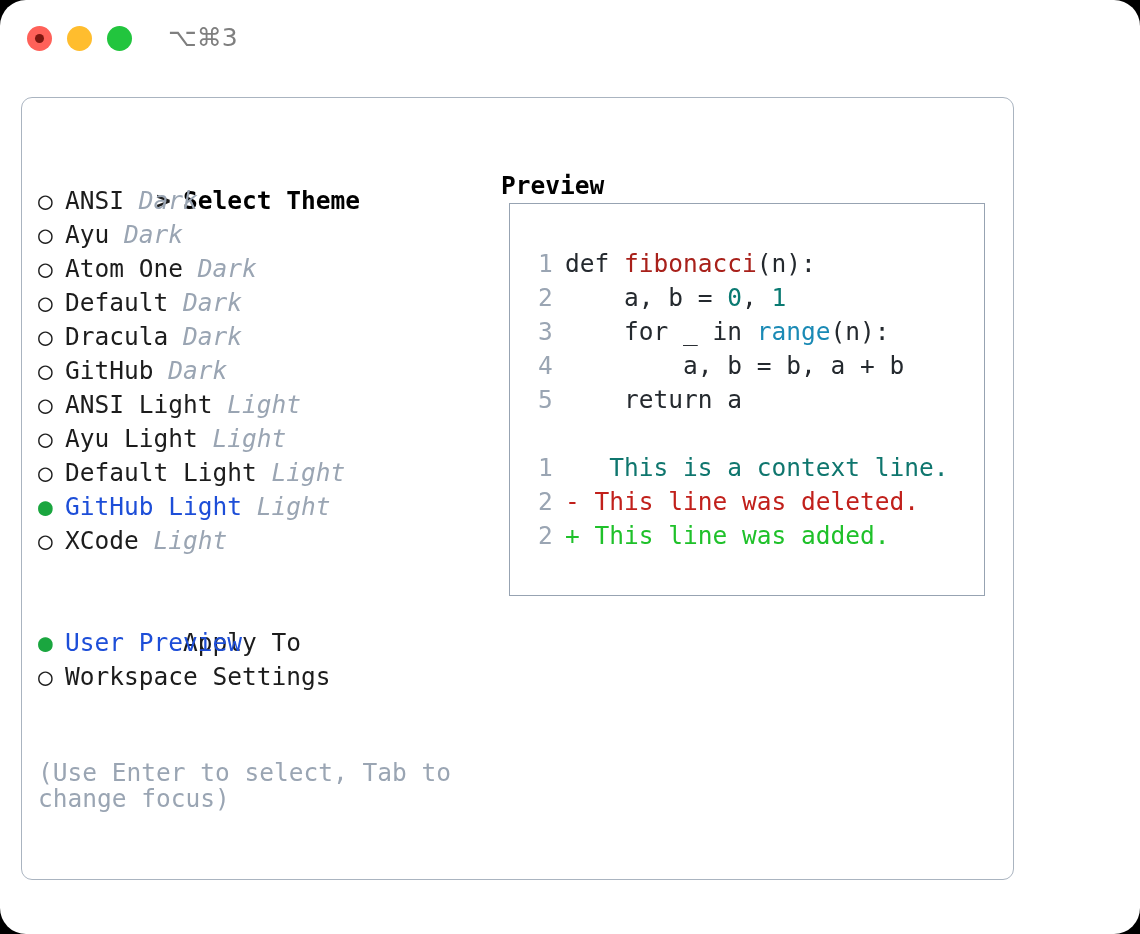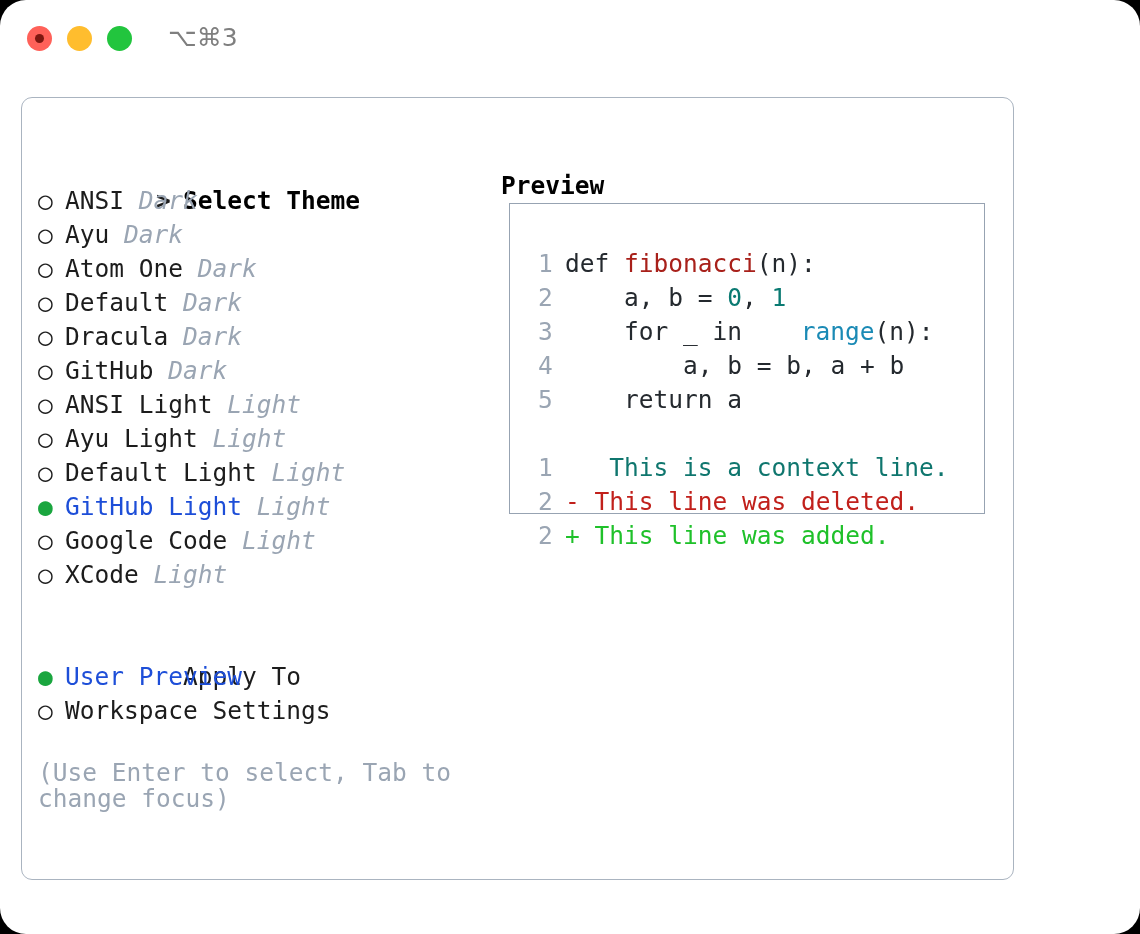--- a/index.html
+++ b/index.html
@@ -123,21 +123,21 @@
     line-height: 34px;
     font-weight: bold;
     color: #000000;
     margin-top: 19px;
   }
   #preview-box {
     position: absolute;
     left: 487px;
     top: 105px;
     width: 476px;
-    height: 311px;
+    height: 393px;
     border: 1.6px solid #97a3b2;
     box-sizing: border-box;
     background: #ffffff;
   }
   #code {
     position: absolute;
     left: 28px;
     top: 43px;
     font-size: 24.5px;
     line-height: 34px;
@@ -148,21 +148,21 @@
     display: inline-block;
     width: 27px;
     text-align: left;
     color: #9aa5b3;
   }
   .blank-line { height: 34px; }
 
   .tok-plain { color: #24292e; }
   .tok-fn    { color: #a8201a; }
   .tok-num   { color: #0a7a72; }
-  .tok-call  { color: #1a8ab5; margin-left: 44px; }
+  .tok-call  { color: #1a8ab5; }
   .tok-ctx   { color: #0f766e; }
   .tok-del   { color: #c1201b; }
   .tok-add   { color: #1fc12a; }
 </style>
 </head>
 <body>
 
 <div id="window">
 
   <div id="titlebar">
@@ -184,21 +184,20 @@
           <div class="row"><span class="marker off">○</span><span class="name">ANSI</span><span class="variant"> Dark</span></div>
           <div class="row"><span class="marker off">○</span><span class="name">Ayu</span><span class="variant"> Dark</span></div>
           <div class="row"><span class="marker off">○</span><span class="name">Atom One</span><span class="variant"> Dark</span></div>
           <div class="row"><span class="marker off">○</span><span class="name">Default</span><span class="variant"> Dark</span></div>
           <div class="row"><span class="marker off">○</span><span class="name">Dracula</span><span class="variant"> Dark</span></div>
           <div class="row"><span class="marker off">○</span><span class="name">GitHub</span><span class="variant"> Dark</span></div>
           <div class="row"><span class="marker off">○</span><span class="name">ANSI Light</span><span class="variant"> Light</span></div>
           <div class="row"><span class="marker off">○</span><span class="name">Ayu Light</span><span class="variant"> Light</span></div>
           <div class="row"><span class="marker off">○</span><span class="name">Default Light</span><span class="variant"> Light</span></div>
           <div class="row"><span class="marker on">●</span><span class="name sel">GitHub Light</span><span class="variant"> Light</span></div>
-          <div class="row"><span class="marker off">○</span><span class="name">Google Code</span><span class="variant"> Light</span></div>
           <div class="row"><span class="marker off">○</span><span class="name">XCode</span><span class="variant"> Light</span></div>
         </div>
 
       <div class="blank-line"></div>
 
       <div class="row subhead">
         <span class="marker empty">○</span><span>Apply To</span>
       </div>
 
       <div id="apply-list">

